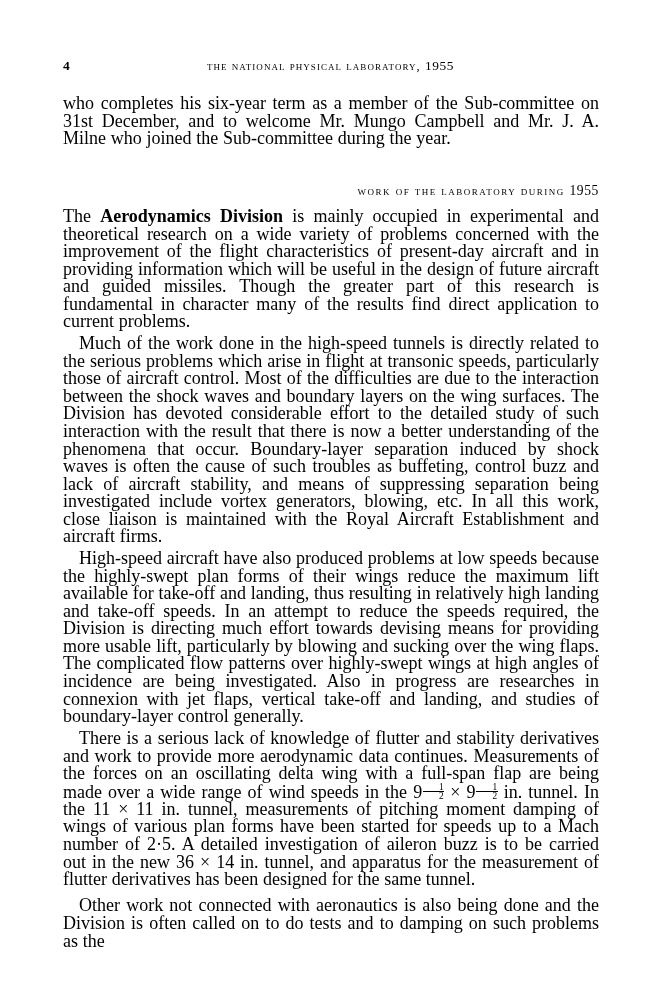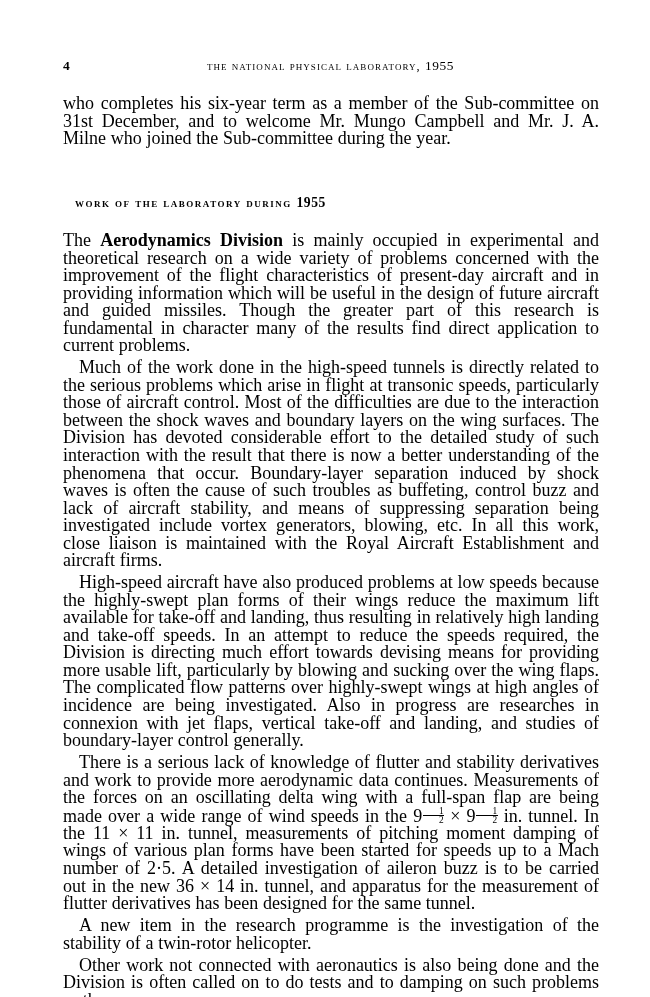--- a/index.html
+++ b/index.html
@@ -82,28 +82,28 @@
   p.indent {
     text-indent: 16px;
   }
 
   
   .gap-para  { height: 4.4px; }
   .gap-big   { height: 30px; }
 
   
   .section-heading {
-    margin: 12px;
+    margin: 0;
     font-size: 12.4px;
     line-height: 17px;
-    text-align: left;
+    text-align: right;
     letter-spacing: 1.5px;
     font-variant: small-caps;
     text-transform: lowercase;
-    font-weight: bold;
+    font-weight: normal;
     white-space: nowrap;
   }
   .section-heading .yr {
     font-variant: normal;
     text-transform: none;
     letter-spacing: 0.6px;
     font-size: 13.6px;
   }
   .gap-heading-after { height: 8px; }
 
@@ -157,20 +157,19 @@
     <div class="gap-para"></div>
 
     <p class="body indent">High-speed aircraft have also produced problems at low speeds because the highly-swept plan forms of their wings reduce the maximum lift available for take-off and landing, thus resulting in relatively high landing and take-off speeds. In an attempt to reduce the speeds required, the Division is directing much effort towards devising means for providing more usable lift, particularly by blowing and sucking over the wing flaps. The complicated flow patterns over highly-swept wings at high angles of incidence are being investigated. Also in progress are researches in connexion with jet flaps, vertical take-off and landing, and studies of boundary-layer control generally.</p>
 
     <div class="gap-para"></div>
 
     <p class="body indent"><span>There is a serious lack of knowledge of flutter and stability derivatives and work to provide more aerodynamic data continues. Measurements of the forces on an oscillating delta wing with a full-span flap are being made over a wide range of wind speeds in the 9</span><span class="frac"><span class="num">1</span><span class="den">2</span></span><span> × 9</span><span class="frac"><span class="num">1</span><span class="den">2</span></span><span> in. tunnel. In the 11 × 11 in. tunnel, measurements of pitching moment damping of wings of various plan forms have been started for speeds up to a Mach number of 2·5. A detailed investigation of aileron buzz is to be carried out in the new 36 × 14 in. tunnel, and apparatus for the measurement of flutter derivatives has been designed for the same tunnel.</span></p>
 
     <div class="gap-para"></div>
 
-    <p class="body indent">A new item in the research programme is the investigation of the stability of a twin-rotor helicopter.</p>
 
     <div class="gap-para"></div>
 
     <p class="body indent">Other work not connected with aeronautics is also being done and the Division is often called on to do tests and to damping on such problems as the</p>
 
   </div>
 </div>
 
 </body></html>

